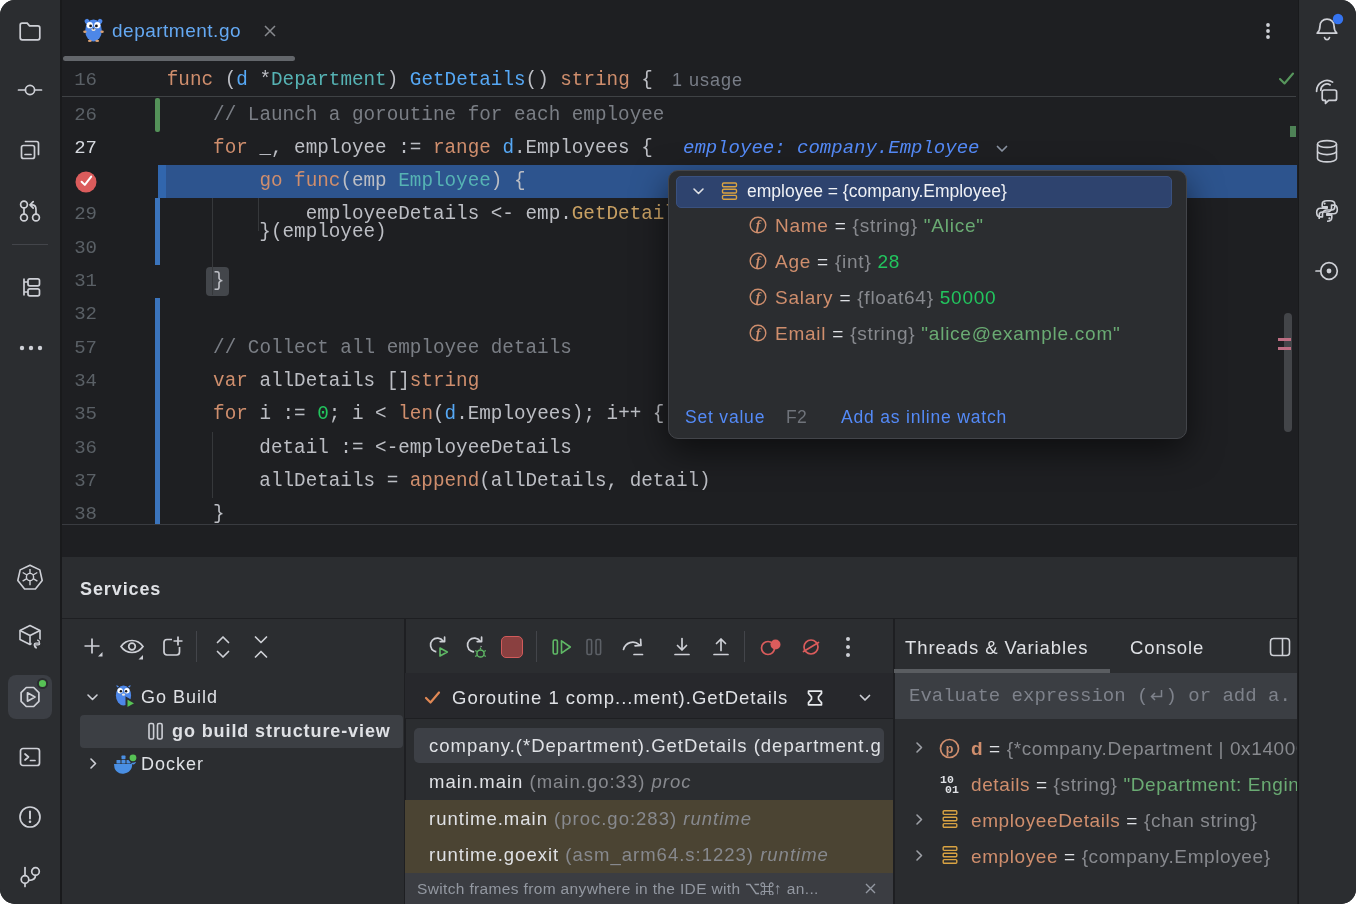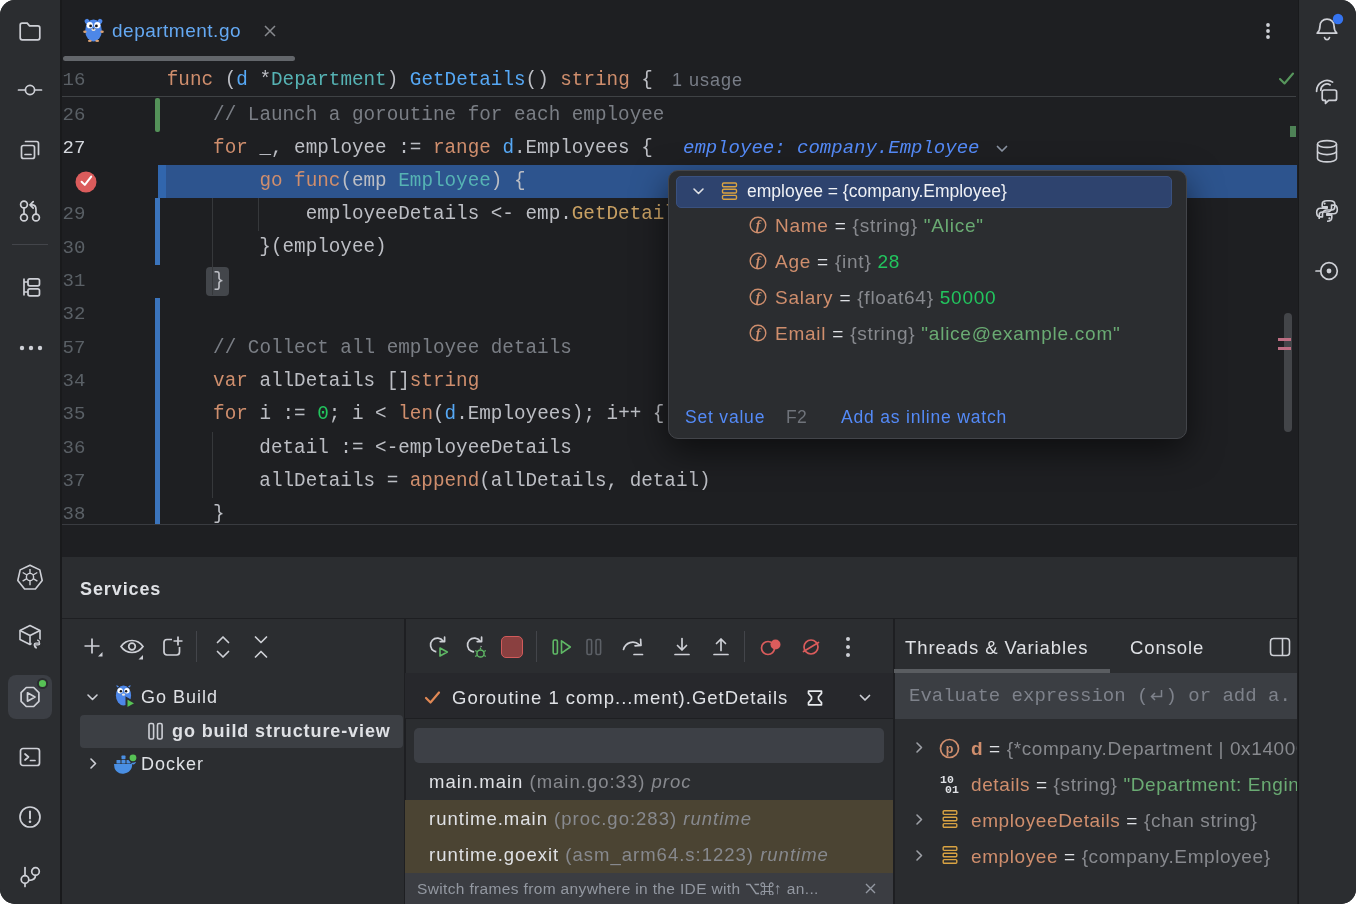--- a/index.html
+++ b/index.html
@@ -1,20 +1,20 @@
 <!DOCTYPE html>
 <html><head><meta charset="utf-8"><style>
 html,body{margin:0;padding:0;width:1356px;height:904px;background:#fff;font-family:"Liberation Sans",sans-serif;overflow:hidden}
 #win{position:absolute;left:0;top:0;width:1356px;height:904px;border-radius:15px;overflow:hidden;background:#1e1f22}
 .abs{position:absolute}
 .ic{position:absolute}
 svg{display:block}
 
 .cl{position:absolute;left:166.8px;height:33.3px;font:19.3px/33.3px "Liberation Mono",monospace;white-space:pre;color:#bcbec4;letter-spacing:0}
-.ln{position:absolute;width:46px;left:51px;text-align:center;font:19px/33.3px "Liberation Mono",monospace;color:#5a6066}
+.ln{position:absolute;width:46px;left:51px;text-align:right;font:19px/33.3px "Liberation Mono",monospace;color:#5a6066}
 .kw{color:#cf8e6d}.ty{color:#56b3b4}.fn{color:#56a8f5}.cm{color:#7a7e85}.nu{color:#22c55e}.mc{color:#c8a063}.st{color:#6aab73}
 .gray{color:#87898e}.wh{color:#dfe1e5}.it{font-style:italic}
 </style></head><body>
 <div id="win">
 
 
 <div class="abs" style="left:62.7px;top:56.3px;width:232px;height:4.5px;background:#63666b;border-radius:3px"></div>
 
 <div class="abs" style="left:112px;top:19px;font-size:19px;line-height:23px;color:#64a8f2;letter-spacing:.5px">department.go</div>
 
@@ -78,21 +78,21 @@
 <svg class="ic" style="left:74px;top:170px" width="24" height="24" viewBox="0 0 24 24">
       <circle cx="12" cy="12" r="10.5" fill="#db5c5c"></circle>
       <path d="M7.6 11.8l3.2 3.1 6.4-8.3" stroke="#fff" stroke-width="2" fill="none" stroke-linecap="round" stroke-linejoin="round"></path>
     </svg>
 
 <div class="cl" style="top:64.4px"><span class="kw">func</span> (<span class="fn">d</span> *<span class="ty">Department</span>) <span class="fn">GetDetails</span>() <span class="kw">string</span> {</div>
 <div class="cl" style="top:131.8px">    <span class="kw">for</span> _, employee := <span class="kw">range</span> <span class="fn">d</span>.Employees {</div>
 <div class="cl" style="top:98.5px">    <span class="cm">// Launch a goroutine for each employee</span></div>
 <div class="cl" style="top:165.1px">        <span class="kw">go</span> <span class="kw">func</span>(emp <span class="ty">Employee</span>) {</div>
 <div class="cl" style="top:198.4px">            employeeDetails &lt;- emp.<span class="mc">GetDetails</span>()</div>
-<div class="cl" style="top:231px">        }(employee)</div>
+<div class="cl" style="top:216px">        }(employee)</div>
 <div class="cl" style="top:265.0px">    }</div>
 <div class="cl" style="top:331.6px">    <span class="cm">// Collect all employee details</span></div>
 <div class="cl" style="top:364.9px">    <span class="kw">var</span> allDetails []<span class="kw">string</span></div>
 <div class="cl" style="top:398.2px">    <span class="kw">for</span> i := <span class="nu">0</span>; i &lt; <span class="kw">len</span>(<span class="fn">d</span>.Employees); i++ {</div>
 <div class="cl" style="top:431.5px">        detail := &lt;-employeeDetails</div>
 <div class="cl" style="top:464.8px">        allDetails = <span class="kw">append</span>(allDetails, detail)</div>
 <div class="cl" style="top:498.1px">    }</div>
 
 <div class="abs" style="left:672px;top:64.4px;height:33.3px;font:18px/33.3px 'Liberation Sans';color:#787d87;letter-spacing:1px">1 usage</div>
 <svg class="ic" style="left:1277px;top:69px" width="19" height="19" viewBox="0 0 19 19">
@@ -236,20 +236,21 @@
     </svg>
 <div class="abs" style="left:452px;top:681px;height:33px;font:18.5px/33px 'Liberation Sans';color:#dfe1e5;letter-spacing:1px">Goroutine 1 comp...ment).GetDetails</div>
 <svg class="ic" style="left:805px;top:688px" width="20" height="20" viewBox="0 0 20 20">
       <path d="M3.5 3.2h13v2.2l-3 3.4v2.4l3 3.4v2.2h-13v-2.2l3-3.4V8.8l-3-3.4z" stroke="#e8eaed" stroke-width="1.7" fill="none" stroke-linejoin="round"></path>
     </svg>
 <svg class="ic" style="left:857px;top:690px" width="16" height="16" viewBox="0 0 16 16">
       <path d="M3.5 5.5L8 10l4.5-4.5" stroke="#ced0d6" stroke-width="1.7" fill="none" stroke-linecap="round" stroke-linejoin="round"></path>
     </svg>
 
 <div class="abs" style="left:414px;top:728px;width:470px;height:35px;background:#3d4046;border-radius:5px"></div>
+<div class="abs" style="left:429px;top:729px;height:33px;font:18.5px/33px 'Liberation Sans';color:#dfe1e5;letter-spacing:1px;width:462px;overflow:hidden;white-space:nowrap">company.(*Department).GetDetails (department.g</div>
 <div class="abs" style="left:429px;top:765px;height:33px;font:18.5px/33px 'Liberation Sans';color:#dfe1e5;letter-spacing:1px;white-space:pre">main.main <span class="gray">(main.go:33) <span class="it">proc</span></span></div>
 <div class="abs" style="left:405px;top:800px;width:488px;height:36.5px;background:#4b4433"></div>
 <div class="abs" style="left:429px;top:802px;height:33px;font:18.5px/33px 'Liberation Sans';color:#dfe1e5;letter-spacing:1px;white-space:pre">runtime.main <span class="gray">(proc.go:283) <span class="it">runtime</span></span></div>
 <div class="abs" style="left:405px;top:836.5px;width:488px;height:36.5px;background:#4b4433"></div>
 <div class="abs" style="left:429px;top:838px;height:33px;font:18.5px/33px 'Liberation Sans';color:#dfe1e5;letter-spacing:1px;white-space:pre">runtime.goexit <span class="gray">(asm_arm64.s:1223) <span class="it">runtime</span></span></div>
 <div class="abs" style="left:405px;top:873px;width:488px;height:31px;background:#3b3d42"></div>
 <div class="abs" style="left:417px;top:873px;height:31px;font:15.5px/31px 'Liberation Sans';color:#9398a1;letter-spacing:.35px;white-space:pre">Switch frames from anywhere in the IDE with <svg width="15" height="12" viewBox="0 0 15 12" style="display:inline;vertical-align:-1px">
         <path d="M1 1.5h4l6 9h3M9.5 1.5H14" stroke="#9398a1" stroke-width="1.4" fill="none"></path>
       </svg><svg width="14" height="13" viewBox="0 0 14 13" style="display:inline;vertical-align:-1px">
         <path d="M4.5 4.5h5v5h-5zM4.5 4.5H3A1.8 1.8 0 1 1 4.5 3zM9.5 4.5H11A1.8 1.8 0 1 0 9.5 3zM4.5 9.5H3a1.8 1.8 0 1 0 1.5 1.5zM9.5 9.5H11a1.8 1.8 0 1 1-1.5 1.5z" stroke="#9398a1" stroke-width="1.2" fill="none"></path>

